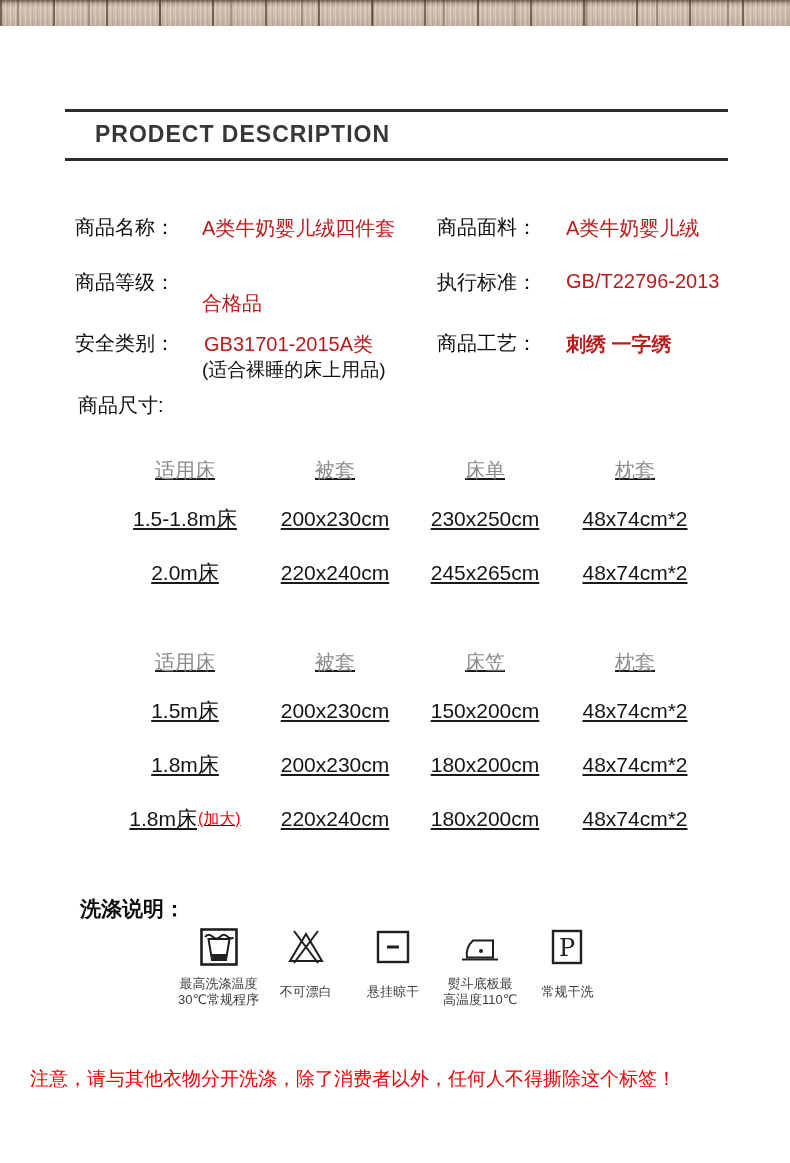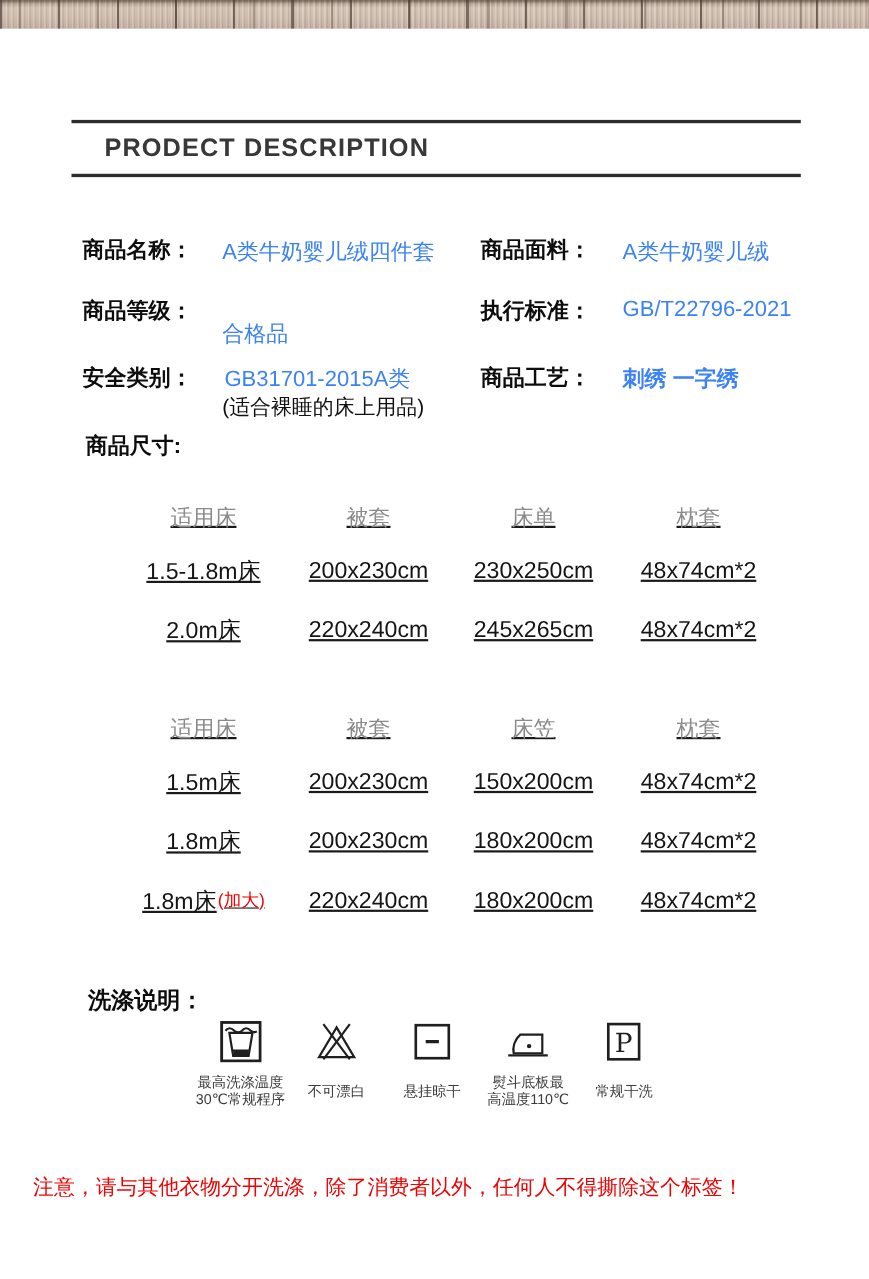--- a/index.html
+++ b/index.html
@@ -20,22 +20,22 @@
       repeating-linear-gradient(90deg, rgba(255,255,255,.22) 0 1px, rgba(0,0,0,.07) 2px 3px, transparent 3px 5px),
       linear-gradient(180deg, #a2907f 0%, #d4c3b4 28%, #cfbcad 62%, #c2ae9f 100%);
     box-shadow: inset 0 2px 2px rgba(70,55,45,.45);
   }
 
   .rule { left:65px; width:663px; height:3px; background:#2d2d2d; }
   .page-title {
     left:95px; top:121px; font-size:23px; font-weight:700; letter-spacing:1px; color:#383838;
   }
 
-  .lbl { font-weight:700; font-size:20px; color:#0d0d0d; white-space:nowrap; }
-  .val { font-size:20px; color:#3b82f6; white-space:nowrap; }
+  .lbl { font-weight:400; font-size:20px; color:#0d0d0d; white-space:nowrap; }
+  .val { font-size:20px; color:#b91c1c; white-space:nowrap; }
   .note { font-size:19px; color:#111; white-space:nowrap; }
 
   .size-table {
     left:110px; width:600px; display:grid;
     grid-template-columns:repeat(4,1fr);
     text-decoration:underline;
   }
   .size-table .cell {
     display:flex; align-items:center; justify-content:center; text-align:center; white-space:nowrap;
   }
@@ -70,21 +70,21 @@
 <div class="abs rule" style="top:158px;"></div>
 
 <div class="abs lbl" style="left:75px;top:214px;">商品名称：</div>
 <div class="abs val" style="left:202px;top:215px;">A类牛奶婴儿绒四件套</div>
 <div class="abs lbl" style="left:437px;top:214px;">商品面料：</div>
 <div class="abs val" style="left:566px;top:215px;">A类牛奶婴儿绒</div>
 
 <div class="abs lbl" style="left:75px;top:269px;">商品等级：</div>
 <div class="abs val" style="left:202px;top:270px;margin-top:20px;">合格品</div>
 <div class="abs lbl" style="left:437px;top:269px;">执行标准：</div>
-<div class="abs val" style="left:566px;top:270px;">GB/T22796-2021</div>
+<div class="abs val" style="left:566px;top:270px;">GB/T22796-2013</div>
 
 <div class="abs lbl" style="left:75px;top:330px;">安全类别：</div>
 <div class="abs val" style="left:204px;top:331px;">GB31701-2015A类</div>
 <div class="abs note" style="left:202px;top:357px;">(适合裸睡的床上用品)</div>
 <div class="abs lbl" style="left:437px;top:330px;">商品工艺：</div>
 <div class="abs val" style="left:566px;top:331px;font-weight:bold;">刺绣 一字绣</div>
 
 <div class="abs lbl" style="left:78px;top:392px;">商品尺寸:</div>
 
 <div class="abs size-table" style="top:448px;">

